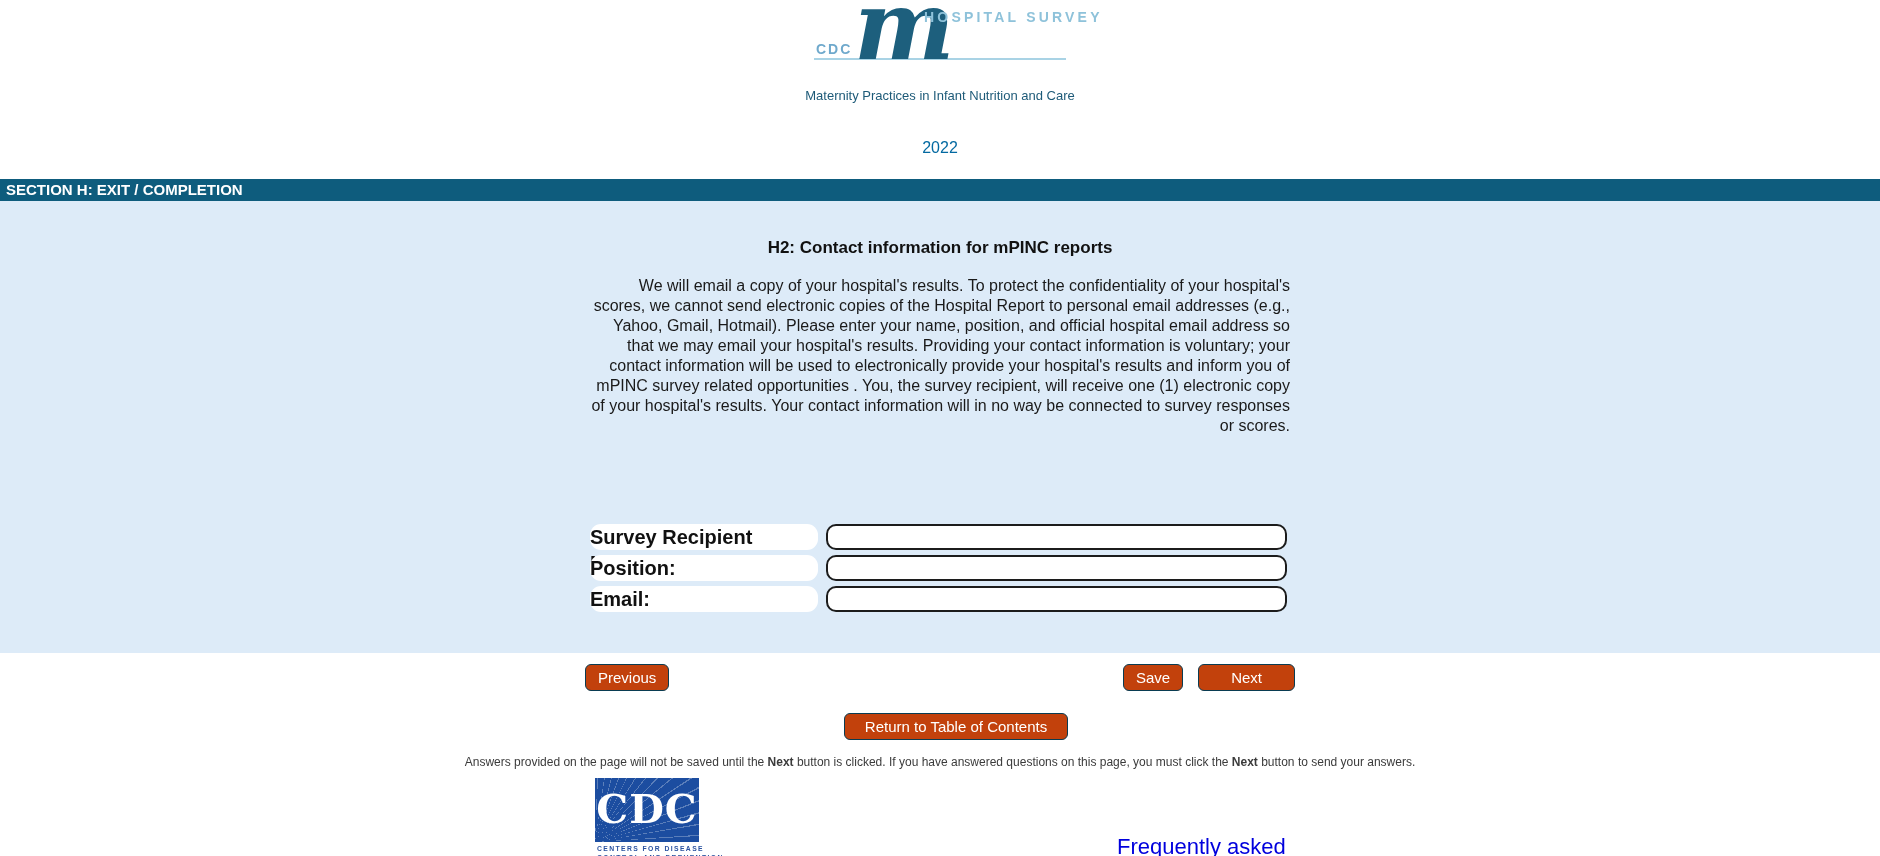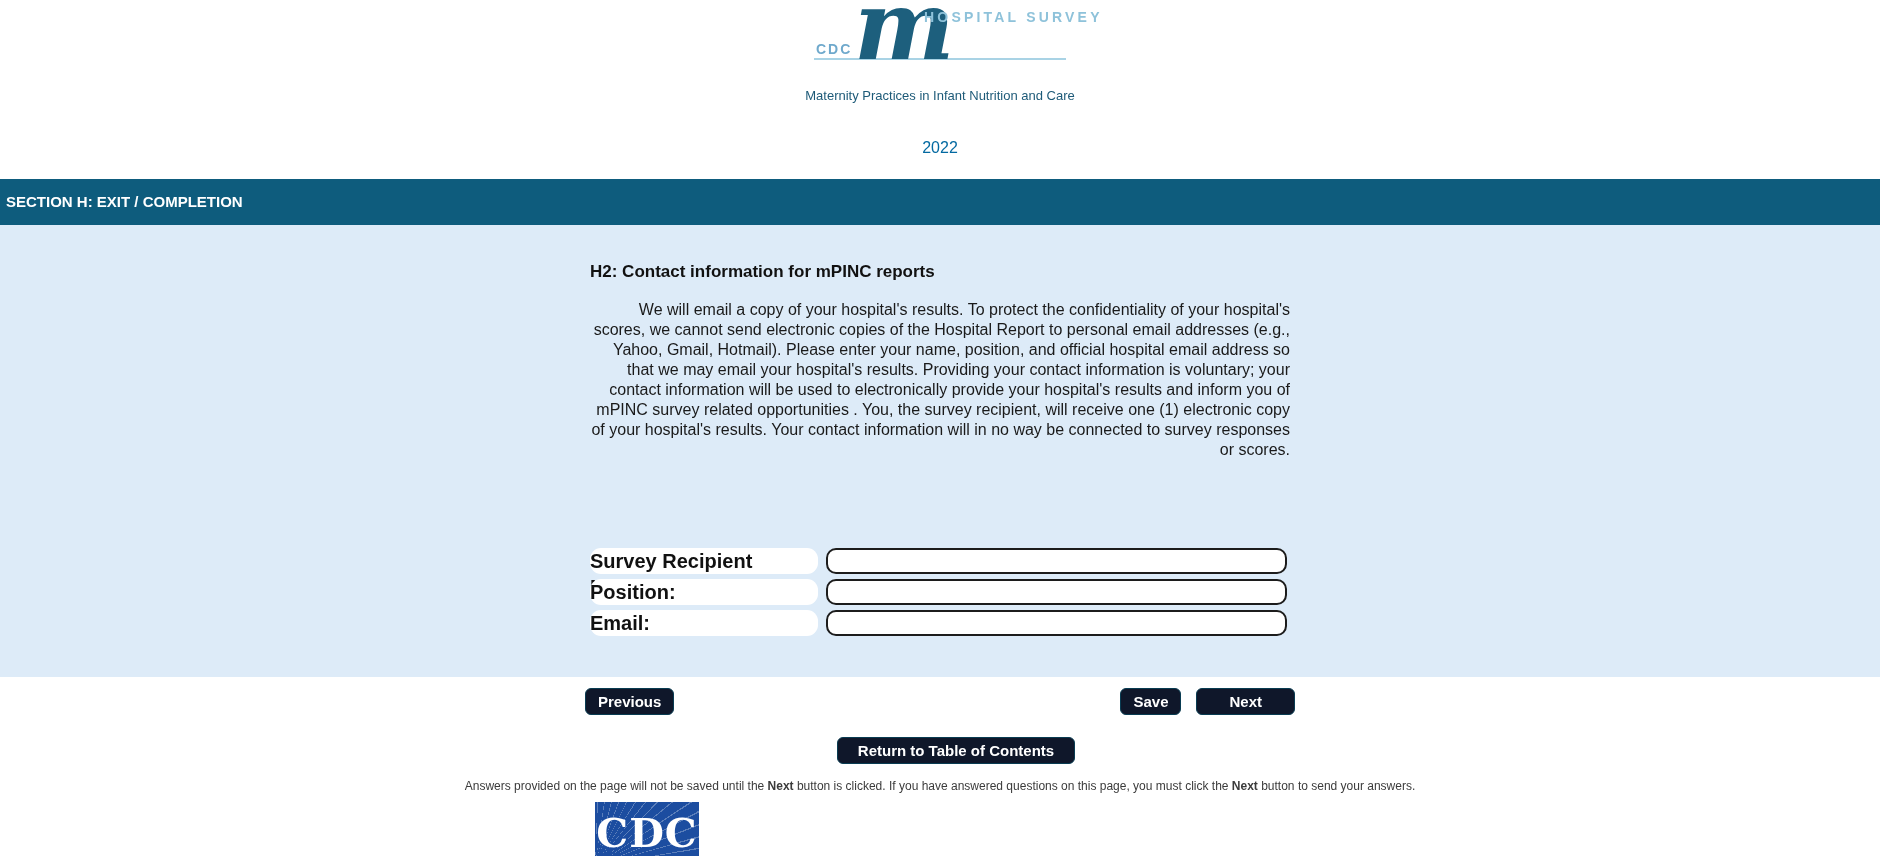--- a/index.html
+++ b/index.html
@@ -11,36 +11,36 @@
   .logo-line { position:absolute; left:0; top:50px; width:100%; height:2px; background:#a9d3e5; }
   .cdc-small { position:absolute; left:2px; top:33px; font-size:14px; font-weight:bold; letter-spacing:2px; color:#6fa9cc; }
   .brand-m { position:absolute; left:40px; top:-30px; font-family:"DejaVu Serif", serif; font-style:italic; font-weight:bold; font-size:95px; line-height:1; color:#1d5f7d; }
   .pinc-wrap { position:absolute; left:106px; top:-2px; }
   .pinc { display:block; font-size:52px; font-weight:bold; color:#c51f5f; line-height:0.95; letter-spacing:1px; }
   .hosp-survey { display:block; font-size:14px; font-weight:bold; letter-spacing:3.2px; color:#8ec2da; margin-top:3px; padding-left:4px; white-space:nowrap; }
   .tagline { margin-top:8px; font-size:13px; color:#1d5a78; text-align:center; }
   .year { margin-top:36px; font-size:16px; color:#0369a1; text-align:center; }
 
   
-  .section-banner { margin-top:22px; background:#0e5c7d; color:#ffffff; font-weight:bold; font-size:15px; line-height:18px; padding:14px 6px; }
+  .section-banner { margin-top:22px; background:#0e5c7d; color:#ffffff; font-weight:bold; font-size:15px; line-height:18px; padding:2px 6px; }
 
   
   .question-panel { background:#ddebf8; padding:37px 0 41px 0; }
   .content-col { width:700px; margin:0 auto; }
-  .q-heading { font-size:17px; font-weight:bold; color:#111111; margin-bottom:18px; }
+  .q-heading { font-size:17px; font-weight:bold; color:#111111; margin-bottom:18px;text-align:center; }
   .q-body { font-size:16px; line-height:20px; color:#1a1a1a;text-align:right; }
 
   .q-form { margin-top:88px; display:grid; grid-template-columns:228px 1fr; column-gap:8px; row-gap:5px; width:697px; }
   .label-cell { background:#ffffff; border-radius:11px; height:26px; line-height:26px; font-size:20px; font-weight:bold; color:#111111; }
   .field-input { height:26px; border:2px solid #1c1c1c; border-radius:10px; background:#ffffff; padding:0 9px; font-size:14px; width:100%; outline:none; }
 
   
   .nav-row { width:710px; margin:11px auto 0 auto; display:flex; align-items:center; }
   .spacer { flex:1; }
-  .btn { background:#0f172a; color:#ffffff; font-family:"Liberation Sans", sans-serif; font-weight:bold; font-size:15px; border:1px solid #093c52; border-radius:6px; height:27px; padding:0 12px; cursor:pointer; }
+  .btn { background:#c2410c; color:#ffffff; font-family:"Liberation Sans", sans-serif; font-weight:normal; font-size:15px; border:1px solid #093c52; border-radius:6px; height:27px; padding:0 12px; cursor:pointer; }
   .btn-save { margin-right:15px; }
   .btn-next { padding:0 32px; }
   .toc-row { text-align:center; margin-top:22px; }
   .btn-toc { padding:0 20px;margin-left:32px; }
 
   
   .note { margin-top:15px; text-align:center; font-size:12px; color:#3b3b3b; }
   .note b { font-weight:bold; }
   .footer-row { width:710px; margin:9px auto 0 auto; position:relative; height:86px; }
   .cdc-logo-block { position:absolute; left:10px; top:0; width:104px; }

